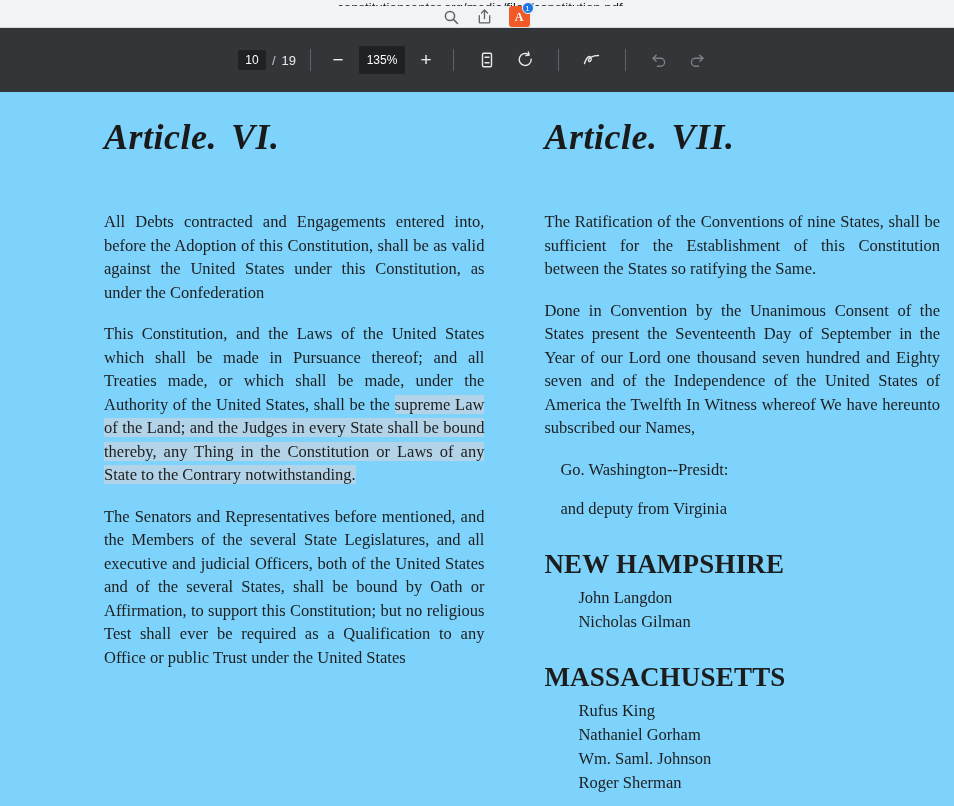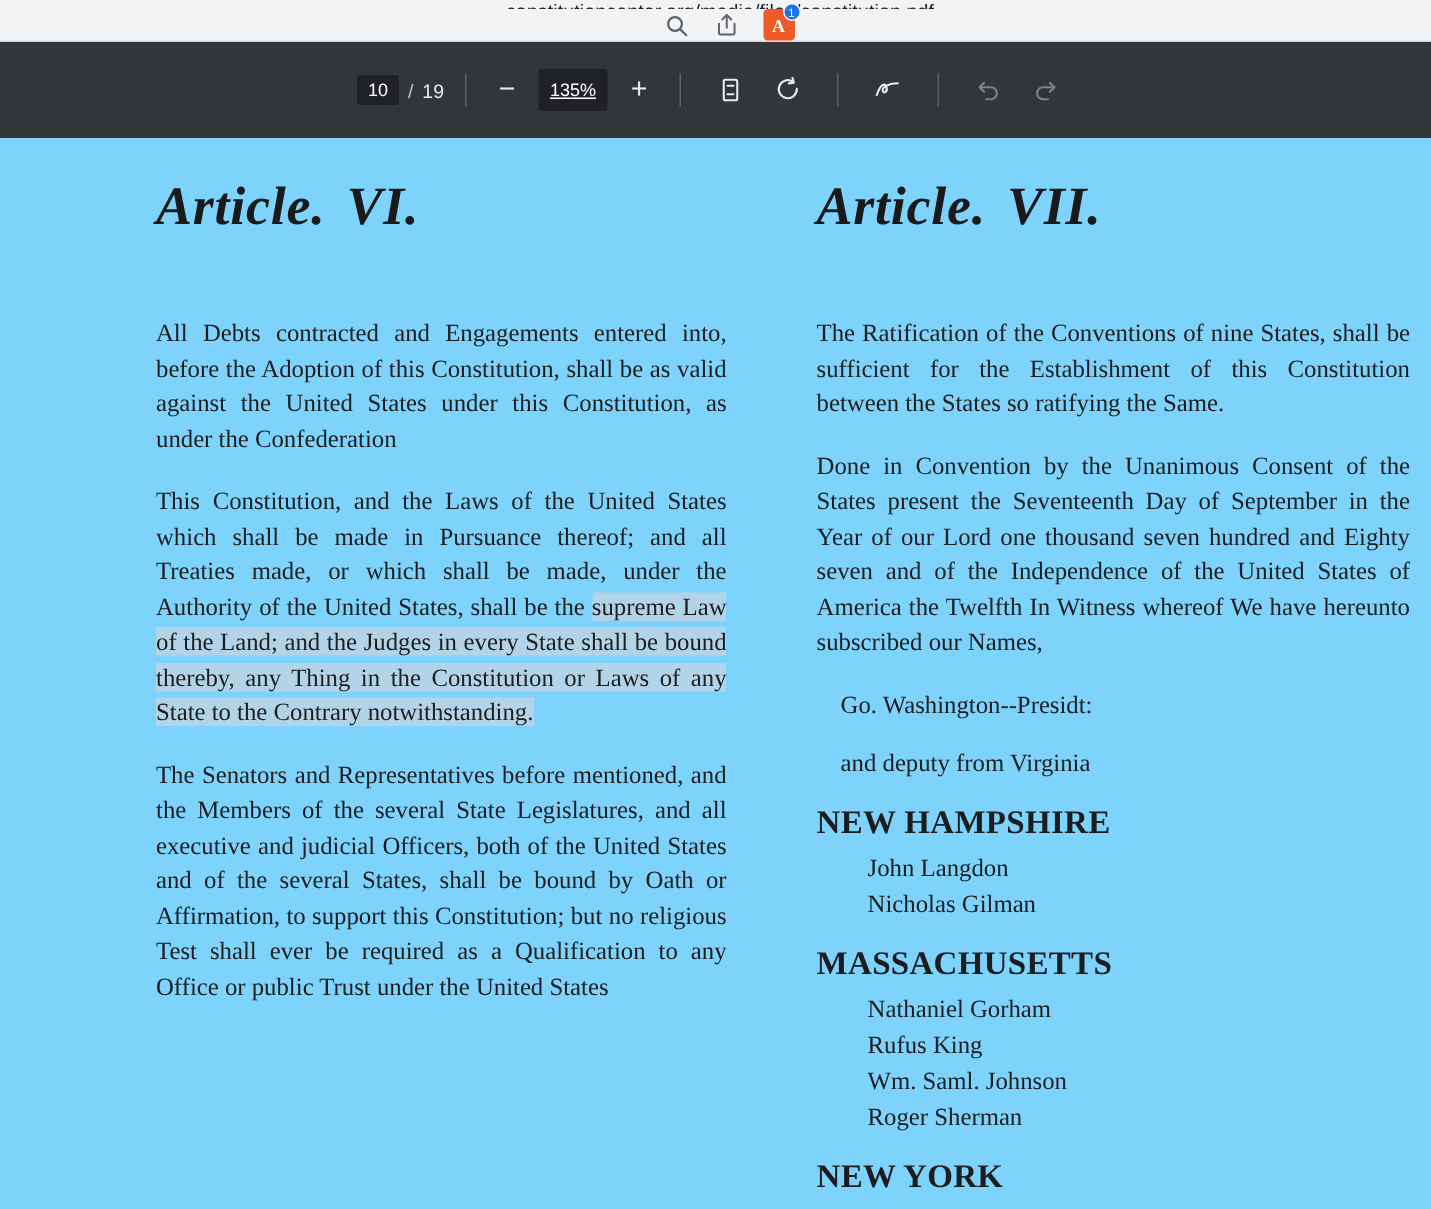--- a/index.html
+++ b/index.html
@@ -115,21 +115,20 @@
   .zoom-level {
     min-width: 46px;
     height: 28px;
     background: #202124;
     border-radius: 2px;
     color: #ffffff;
     font-size: 12px;
     display: flex; align-items: center; justify-content: center;
     margin: 0 8px;
     padding: 0 5px;
-    text-decoration: underline;
   }
   .tool-icon {
     width: 30px; height: 30px;
     display: flex; align-items: center; justify-content: center;
     color: #e8eaed;
     cursor: pointer;
     margin: 0 4px;
   }
   .tool-icon.disabled { opacity: 0.42; }
   .tool-icon svg { display: block; }
@@ -173,23 +172,23 @@
   }
 
   .hl {
     background: #b3d4e8;
     box-decoration-break: clone;
     -webkit-box-decoration-break: clone;
   }
 
   .state-head {
     font-family: "Liberation Serif", serif;
-    font-size: 22px;
+    font-size: 27px;
     color: #1d1d1d;
-    margin: 14px 0 6px 0;
+    margin: 28px 0 6px 0;
     letter-spacing: 0.2px;
   }
   .state-head.indent { padding-left: 6px; }
   .signer {
     font-family: "Liberation Serif", serif;
     font-size: 16.5px;
     line-height: 24px;
     color: #1d1d1d;
     padding-left: 34px;
     margin: 0;
@@ -315,22 +314,22 @@
       <p class="body">Done in Convention by the Unanimous Consent of the States present the Seventeenth Day of September in the Year of our Lord one thousand seven hundred and Eighty seven and of the Independence of the United States of America the Twelfth In Witness whereof We have hereunto subscribed our Names,</p>
 
       <p class="sig-line">Go. Washington--Presidt:</p>
       <p class="sig-line" style="margin-bottom:6px;">and deputy from Virginia</p>
 
       <h2 class="state-head">NEW HAMPSHIRE</h2>
       <p class="signer">John Langdon</p>
       <p class="signer">Nicholas Gilman</p>
 
       <h2 class="state-head">MASSACHUSETTS</h2>
+      <p class="signer">Rufus King</p>
       <p class="signer">Nathaniel Gorham</p>
-      <p class="signer">Rufus King</p>
 
       <p class="signer">Wm. Saml. Johnson</p>
       <p class="signer">Roger Sherman</p>
 
       <h2 class="state-head">NEW YORK</h2>
 
     </div>
   </div>
 </div>
 

